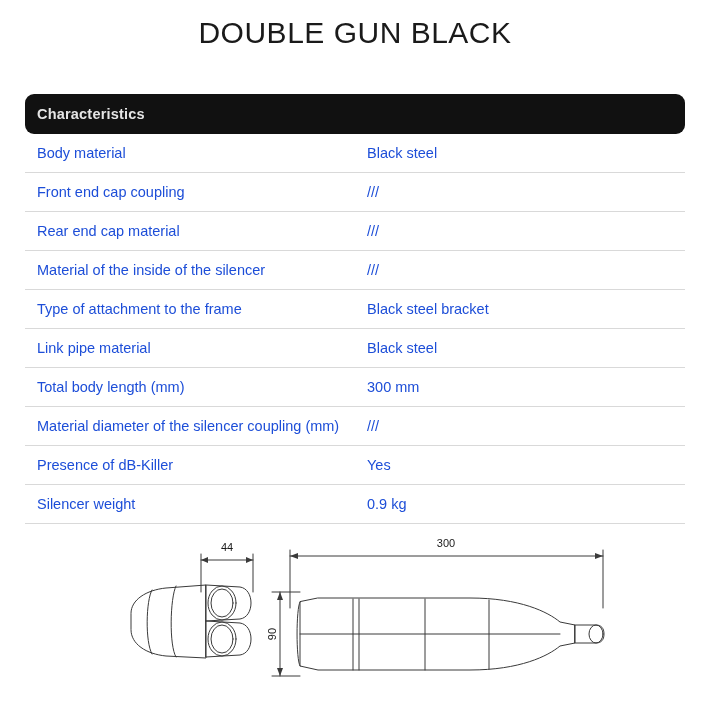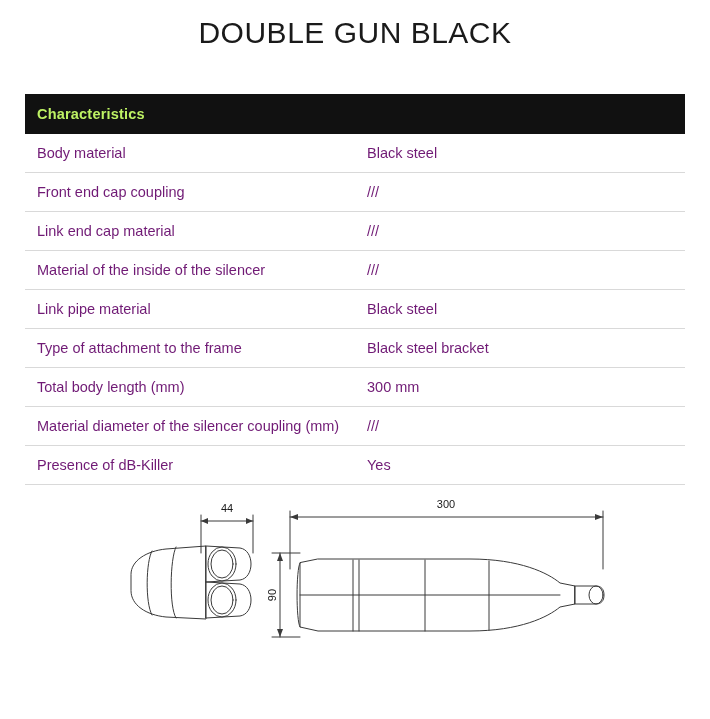--- a/index.html
+++ b/index.html
@@ -25,33 +25,34 @@
     padding: 0;
   }
   .spec-table {
     width: 660px;
     margin: 44px auto 0 auto;
     border-collapse: collapse;
     table-layout: fixed;
   }
   .spec-table thead th {
     background: #111111;
-    color: #bef264;
+    color: #e5e5e5;
     text-align: left;
     font-size: 14.5px;
     font-weight: bold;
     padding: 12px 12px 12px 12px;
     letter-spacing: 0.2px;
+    border-radius: 9px;
   }
   .spec-table tbody td {
     font-size: 14.5px;
     font-weight: 400;
     padding: 11px 12px 11px 12px;
     border-bottom: 1px solid #d9d9d9;
-    color: #701a75;
+    color: #1d4ed8;
     vertical-align: middle;
   }
   .spec-table tbody tr:last-child td {
     border-bottom: 1px solid #d9d9d9;
   }
   .col-label { width: 400px; }
   .col-value { width: 260px; }
 
   .diagram-wrap {
     position: relative;
@@ -77,46 +78,50 @@
   <tbody>
     <tr>
       <td class="col-label">Body material</td>
       <td class="col-value">Black steel</td>
     </tr>
     <tr>
       <td class="col-label">Front end cap coupling</td>
       <td class="col-value">///</td>
     </tr>
     <tr>
-      <td class="col-label">Link end cap material</td>
+      <td class="col-label">Rear end cap material</td>
       <td class="col-value">///</td>
     </tr>
     <tr>
       <td class="col-label">Material of the inside of the silencer</td>
       <td class="col-value">///</td>
     </tr>
     <tr>
+      <td class="col-label">Type of attachment to the frame</td>
+      <td class="col-value">Black steel bracket</td>
+    </tr>
+    <tr>
       <td class="col-label">Link pipe material</td>
       <td class="col-value">Black steel</td>
-    </tr>
-    <tr>
-      <td class="col-label">Type of attachment to the frame</td>
-      <td class="col-value">Black steel bracket</td>
     </tr>
     <tr>
       <td class="col-label">Total body length (mm)</td>
       <td class="col-value">300 mm</td>
     </tr>
     <tr>
       <td class="col-label">Material diameter of the silencer coupling (mm)</td>
       <td class="col-value">///</td>
     </tr>
     <tr>
       <td class="col-label">Presence of dB-Killer</td>
       <td class="col-value">Yes</td>
+    </tr>
+    <tr>
+      <td class="col-label">Silencer weight</td>
+      <td class="col-value">0.9 kg</td>
     </tr>
   </tbody>
 </table>
 
 <div class="diagram-wrap">
   <svg width="710" height="160" viewBox="0 0 710 160" xmlns="http://www.w3.org/2000/svg">
     <g fill="none" stroke="#3a3a3a" stroke-width="1" stroke-linejoin="round" stroke-linecap="round">
 
       <line x1="201" y1="24" x2="201" y2="62"></line>
       <line x1="253" y1="24" x2="253" y2="62"></line>

